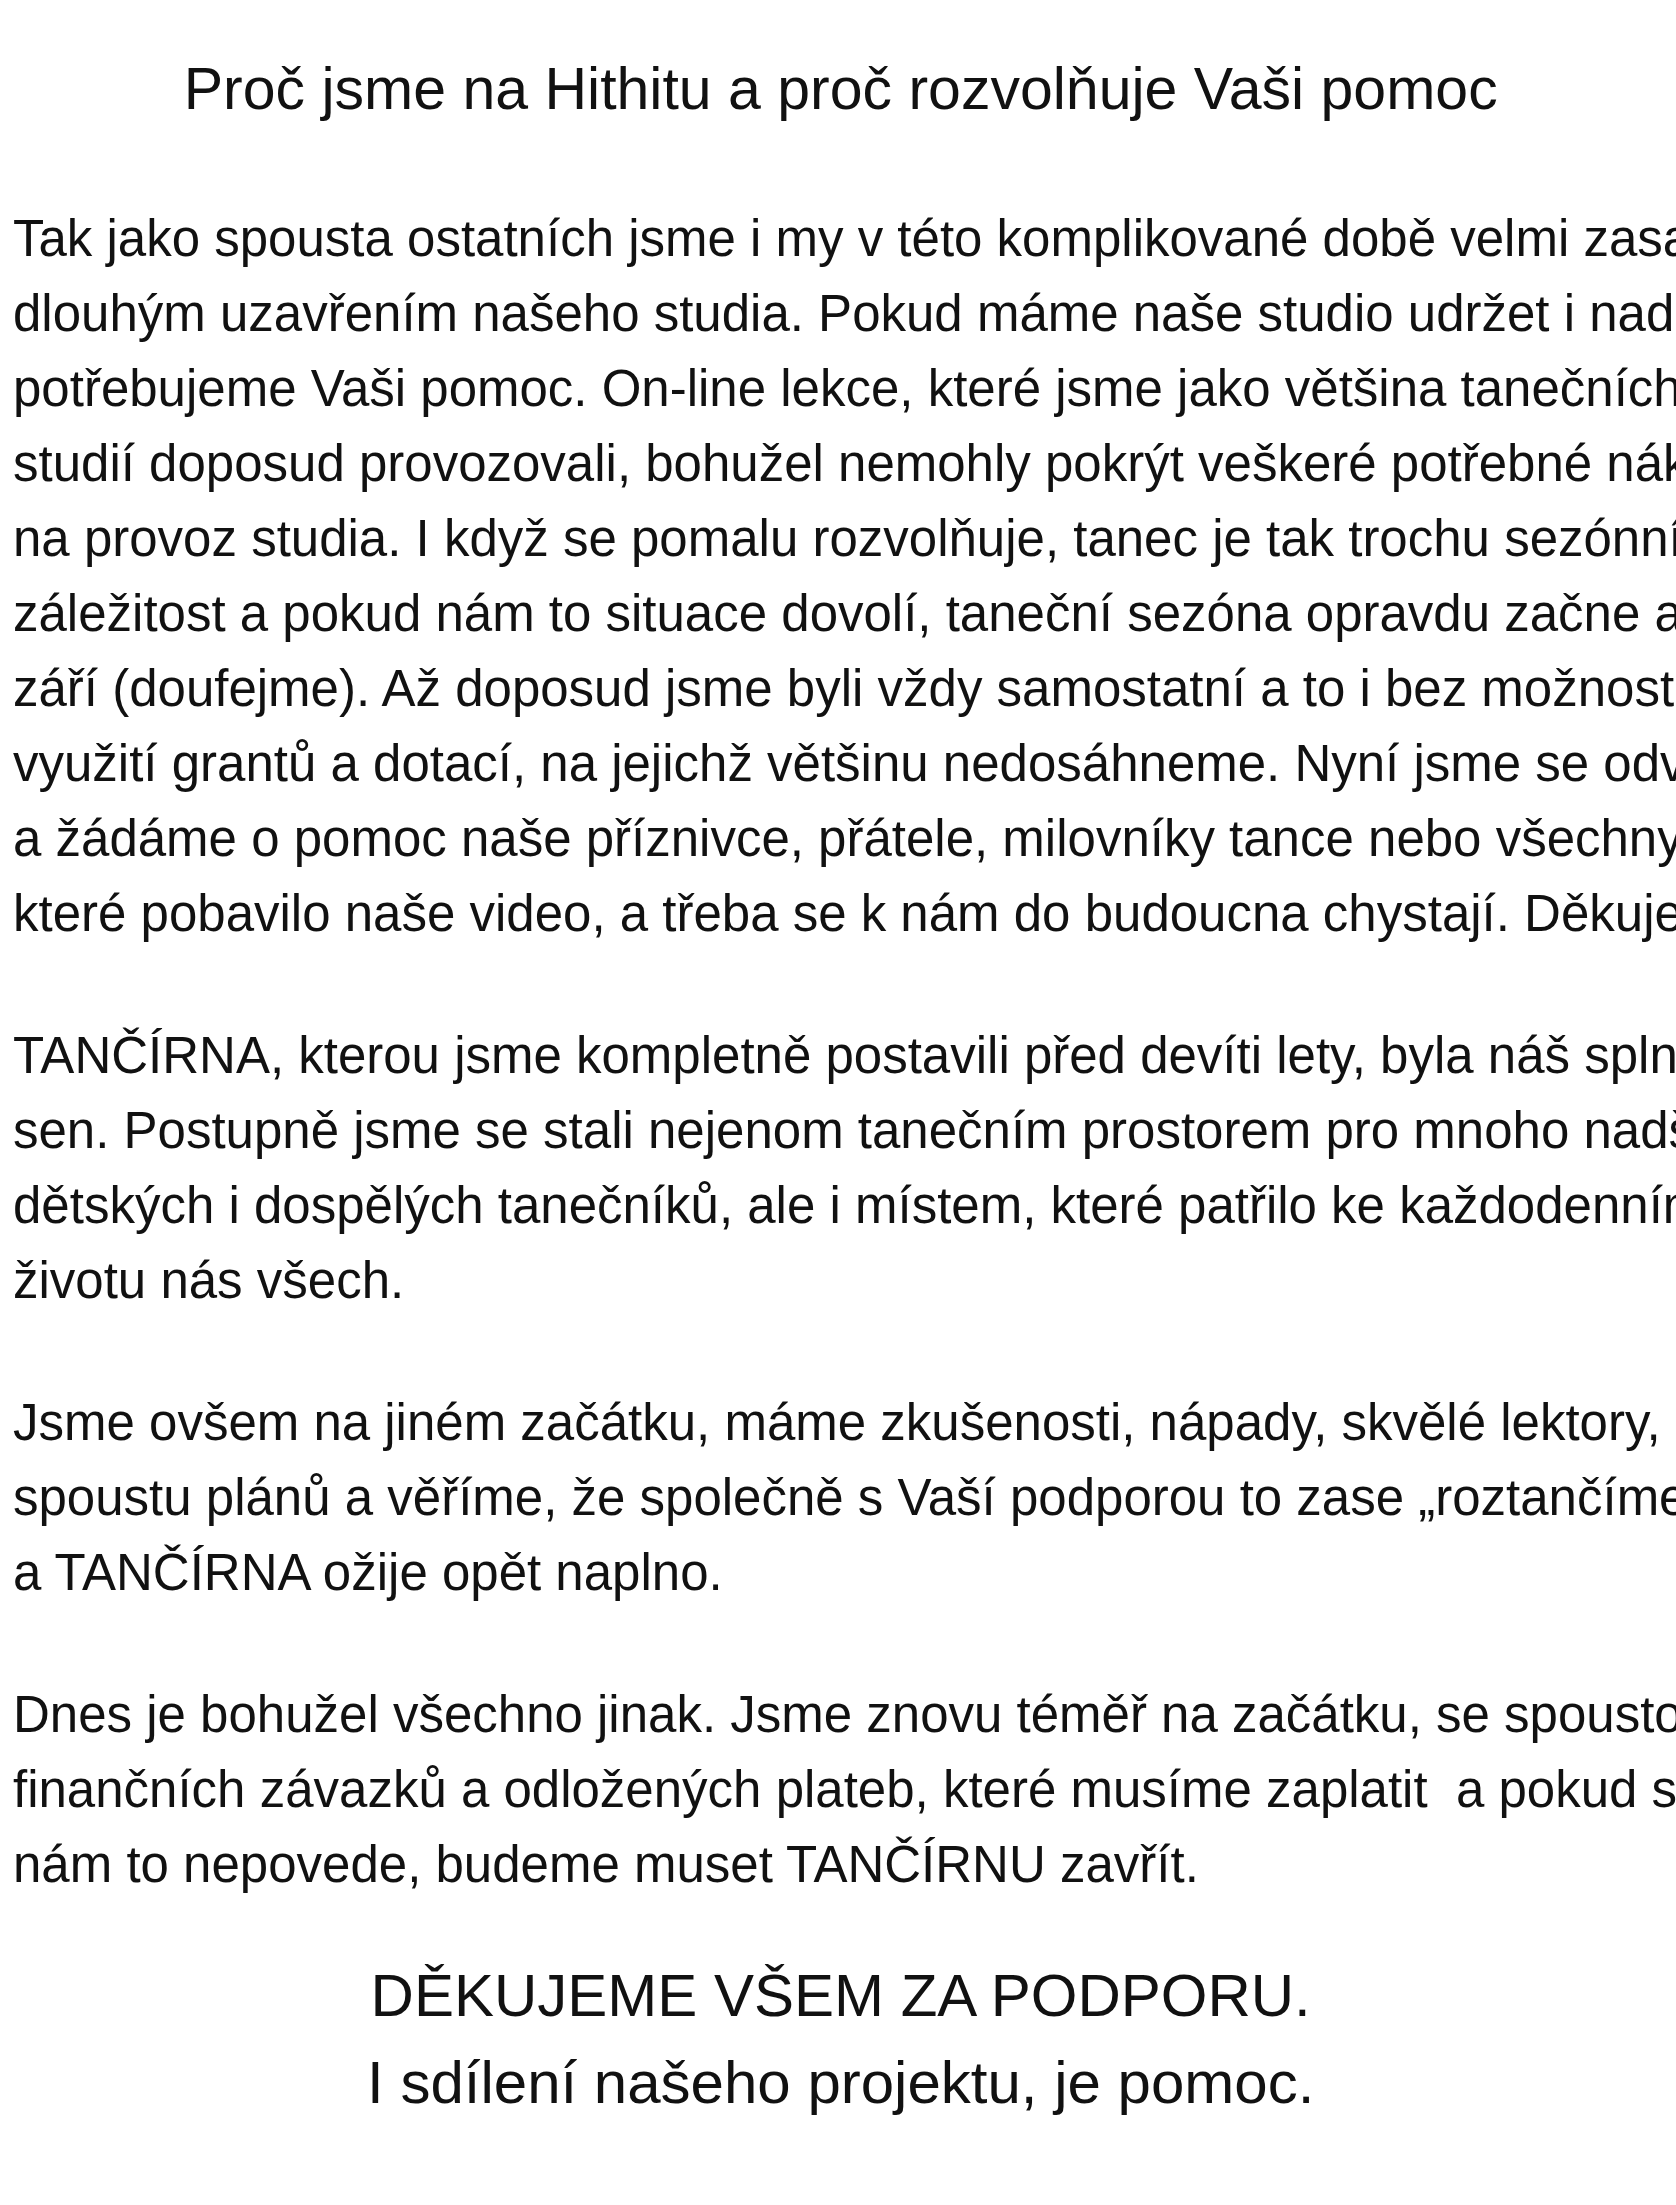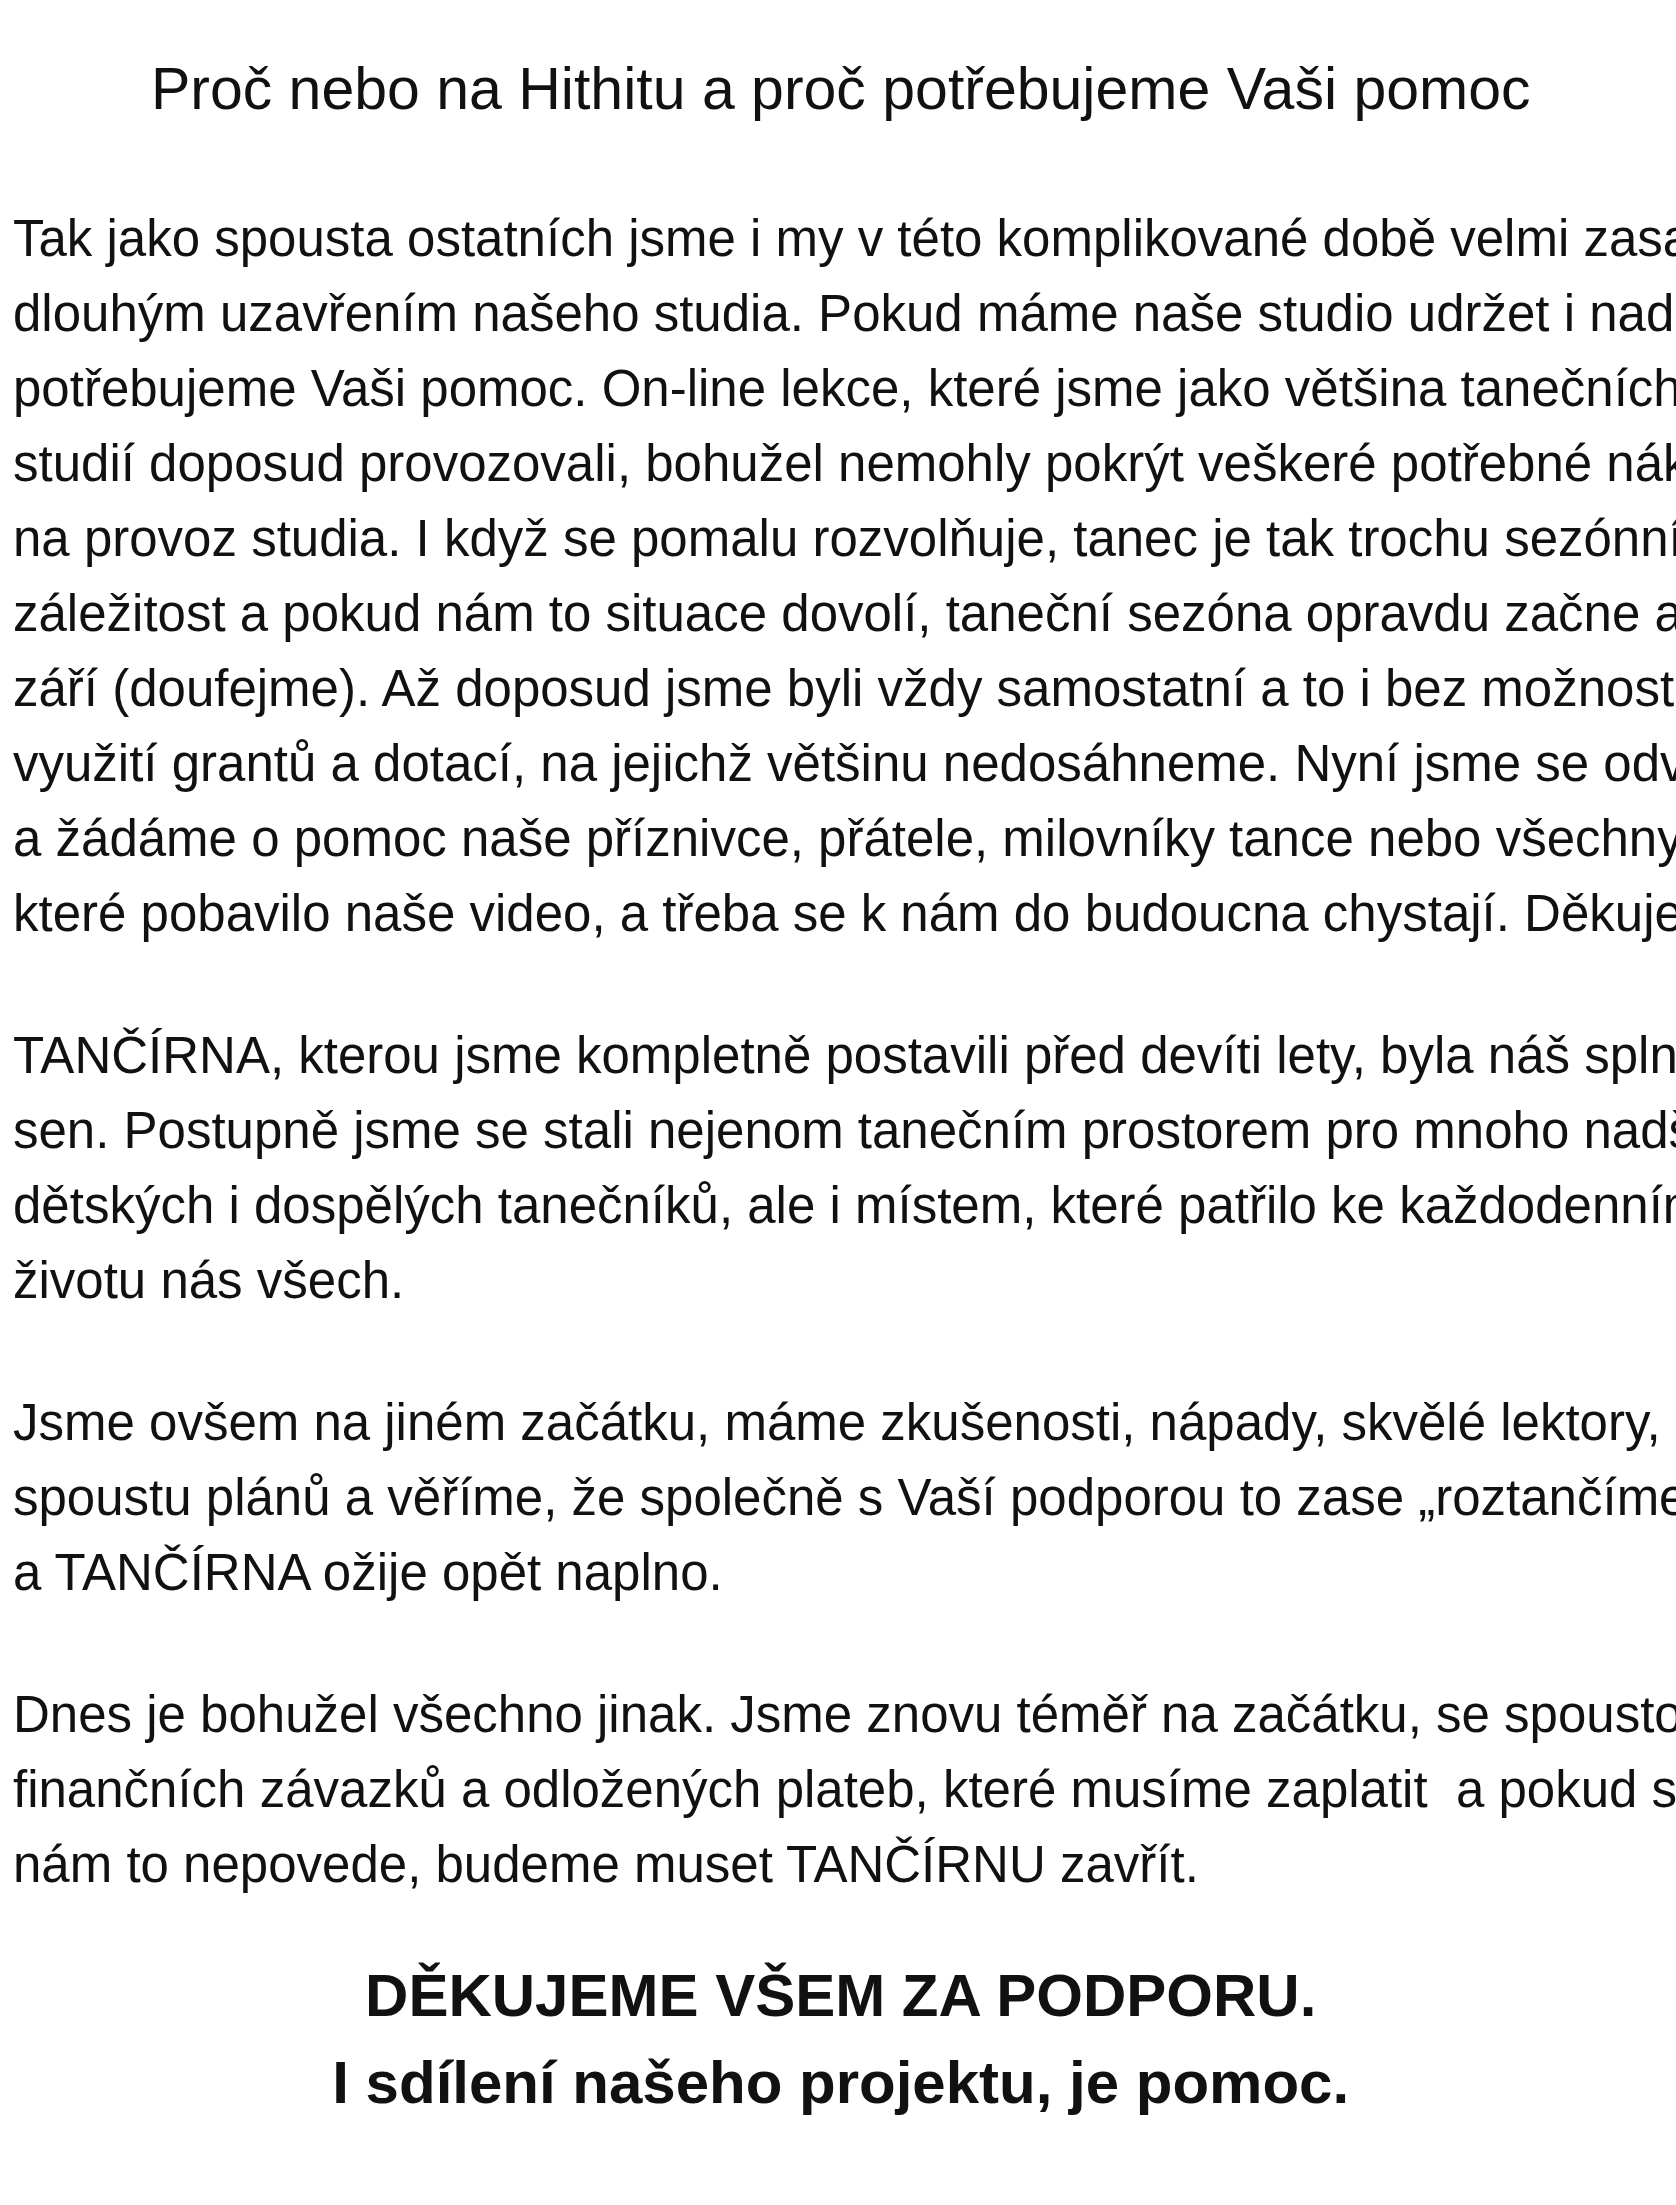--- a/index.html
+++ b/index.html
@@ -36,31 +36,31 @@
     margin: 67px 0 0 0;
     white-space: pre;
     text-align: left;
   }
   p.body-par.first {
     margin-top: 74px;
   }
   h2.footer-heading {
     font-size: 60px;
     line-height: 87px;
-    font-weight: 700;
+    font-weight: 400;
     text-align: center;
     margin: 50px 0 0 0;
     white-space: pre;
   }
 </style>
 </head>
 <body>
 
 <main class="page">
-  <h1 class="doc-title">Proč nebo na Hithitu a proč potřebujeme Vaši pomoc</h1>
+  <h1 class="doc-title">Proč jsme na Hithitu a proč rozvolňuje Vaši pomoc</h1>
 
   <p class="body-par first">Tak jako spousta ostatních jsme i my v této komplikované době velmi zasaženi
 dlouhým uzavřením našeho studia. Pokud máme naše studio udržet i nadále,
 potřebujeme Vaši pomoc. On-line lekce, které jsme jako většina tanečních
 studií doposud provozovali, bohužel nemohly pokrýt veškeré potřebné náklady
 na provoz studia. I když se pomalu rozvolňuje, tanec je tak trochu sezónní
 záležitost a pokud nám to situace dovolí, taneční sezóna opravdu začne až v
 září (doufejme). Až doposud jsme byli vždy samostatní a to i bez možnosti
 využití grantů a dotací, na jejichž většinu nedosáhneme. Nyní jsme se odvážili
 a žádáme o pomoc naše příznivce, přátele, milovníky tance nebo všechny,

